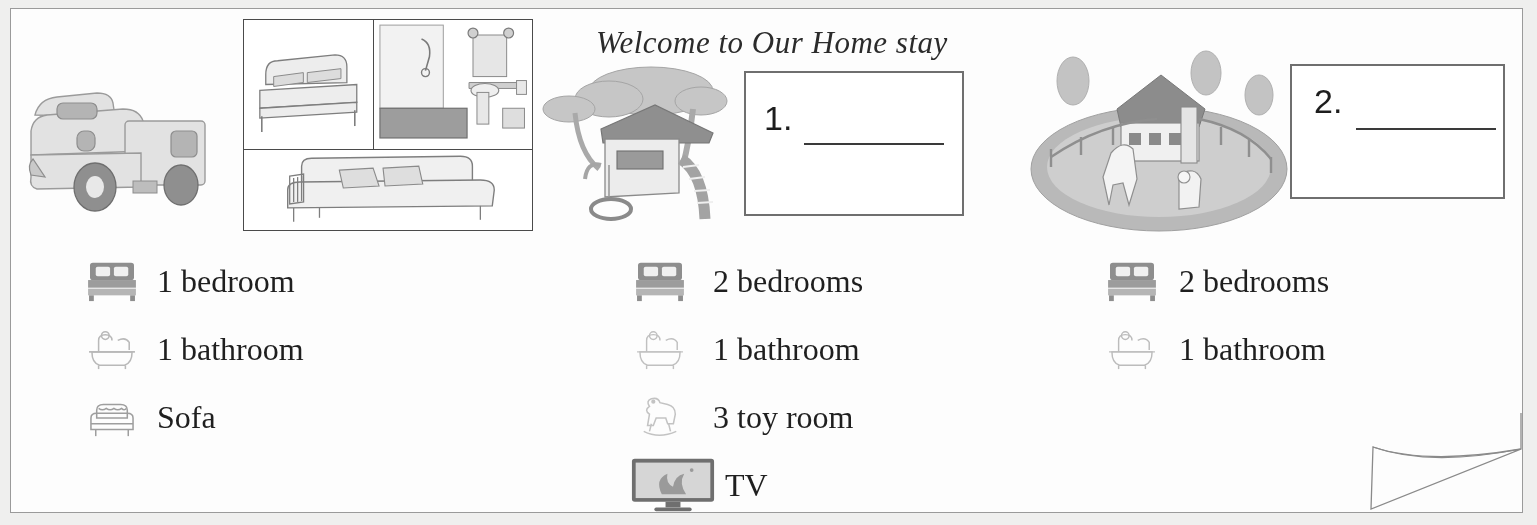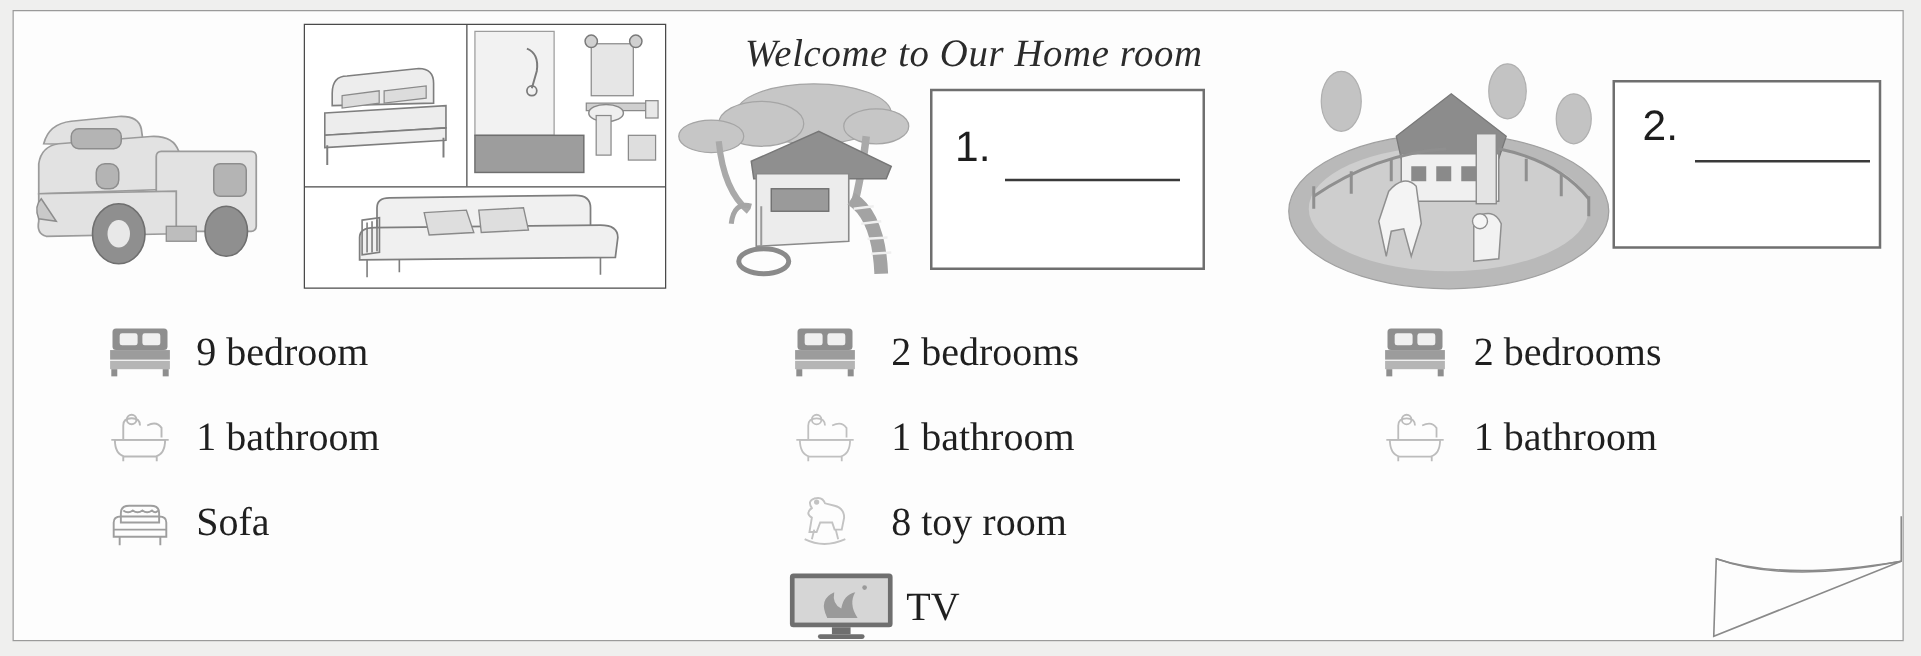--- a/index.html
+++ b/index.html
@@ -95,21 +95,21 @@
   .col-3 .flabel{margin-left:16px;}
 
   
   .curl{position:absolute;right:-4px;bottom:-4px;width:215px;height:105px;}
 </style>
 </head>
 <body>
 
 <div class="page">
 
-  <div class="title">Welcome to Our Home room</div>
+  <div class="title">Welcome to Our Home stay</div>
 
   <div class="illus van">
     <svg viewBox="0 0 220 160" width="220" height="160">
       <g fill="#e2e2e2" stroke="#9b9b9b" stroke-width="1.4">
         <path d="M14 56 q4 -16 22 -18 l40 -4 q14 0 16 10 l2 14 z"></path>
         <path d="M10 72 q2 -14 16 -16 l76 -6 q16 0 20 12 l4 30 -116 4 z"></path>
         <rect x="104" y="62" width="80" height="64" rx="4"></rect>
         <path d="M10 96 l110 -2 l0 34 -104 2 q-8 -2 -6 -12 z"></path>
       </g>
       <g fill="#b4b4b4" stroke="#8d8d8d" stroke-width="1.2">
@@ -263,21 +263,21 @@
         <svg viewBox="0 0 54 46" width="52" height="44">
           <rect x="4" y="4" width="46" height="18" rx="3" fill="#8e8e8e"></rect>
           <rect x="10" y="8" width="15" height="10" rx="2" fill="#f0f0f0"></rect>
           <rect x="29" y="8" width="15" height="10" rx="2" fill="#f0f0f0"></rect>
           <rect x="2" y="22" width="50" height="8" fill="#9c9c9c"></rect>
           <rect x="2" y="31" width="50" height="7" fill="#b5b5b5"></rect>
           <rect x="3" y="38" width="5" height="6" fill="#8e8e8e"></rect>
           <rect x="46" y="38" width="5" height="6" fill="#8e8e8e"></rect>
         </svg>
       </span>
-      <span class="flabel">9 bedroom</span>
+      <span class="flabel">1 bedroom</span>
     </div>
     <div class="frow">
       <span class="ficon">
         <svg viewBox="0 0 54 46" width="52" height="44">
           <g fill="none" stroke="#b9b9b9" stroke-width="1.6">
             <path d="M6 26 l42 0 q0 12 -8 14 l-26 0 q-8 -2 -8 -14 z"></path>
             <line x1="3" y1="26" x2="51" y2="26"></line>
             <path d="M13 26 l0 -12 q0 -6 7 -6 q7 0 7 6"></path>
             <circle cx="20" cy="9" r="4"></circle>
             <path d="M33 14 q8 -4 12 2 l0 8"></path>
@@ -341,21 +341,21 @@
         <svg viewBox="0 0 54 46" width="52" height="44">
           <g fill="none" stroke="#c3c3c3" stroke-width="1.6">
             <path d="M16 12 q-4 -6 2 -8 q7 -2 9 4 l8 2 q8 2 8 10 l-2 10 -6 0 -2 -6 -10 0 -3 8 -6 0 2 -12 q-6 -4 0 -8 z"></path>
             <path d="M10 38 q16 8 34 0"></path>
             <line x1="18" y1="30" x2="16" y2="38"></line>
             <line x1="36" y1="30" x2="38" y2="38"></line>
             <circle cx="20" cy="7" r="1.4" fill="#c3c3c3"></circle>
           </g>
         </svg>
       </span>
-      <span class="flabel">8 toy room</span>
+      <span class="flabel">3 toy room</span>
     </div>
     <div class="frow">
       <span class="ficon" style="width:88px;flex:0 0 88px">
         <svg viewBox="0 0 92 60" width="86" height="56">
           <rect x="2" y="2" width="88" height="46" rx="3" fill="#6f6f6f"></rect>
           <rect x="6" y="6" width="80" height="38" fill="#d6d6d6"></rect>
           <g fill="#9a9a9a">
             <path d="M34 40 q-8 -16 6 -22 q-2 10 6 14 q2 -12 12 -14 q-6 10 2 22 z"></path>
             <circle cx="66" cy="14" r="2"></circle>
           </g>

